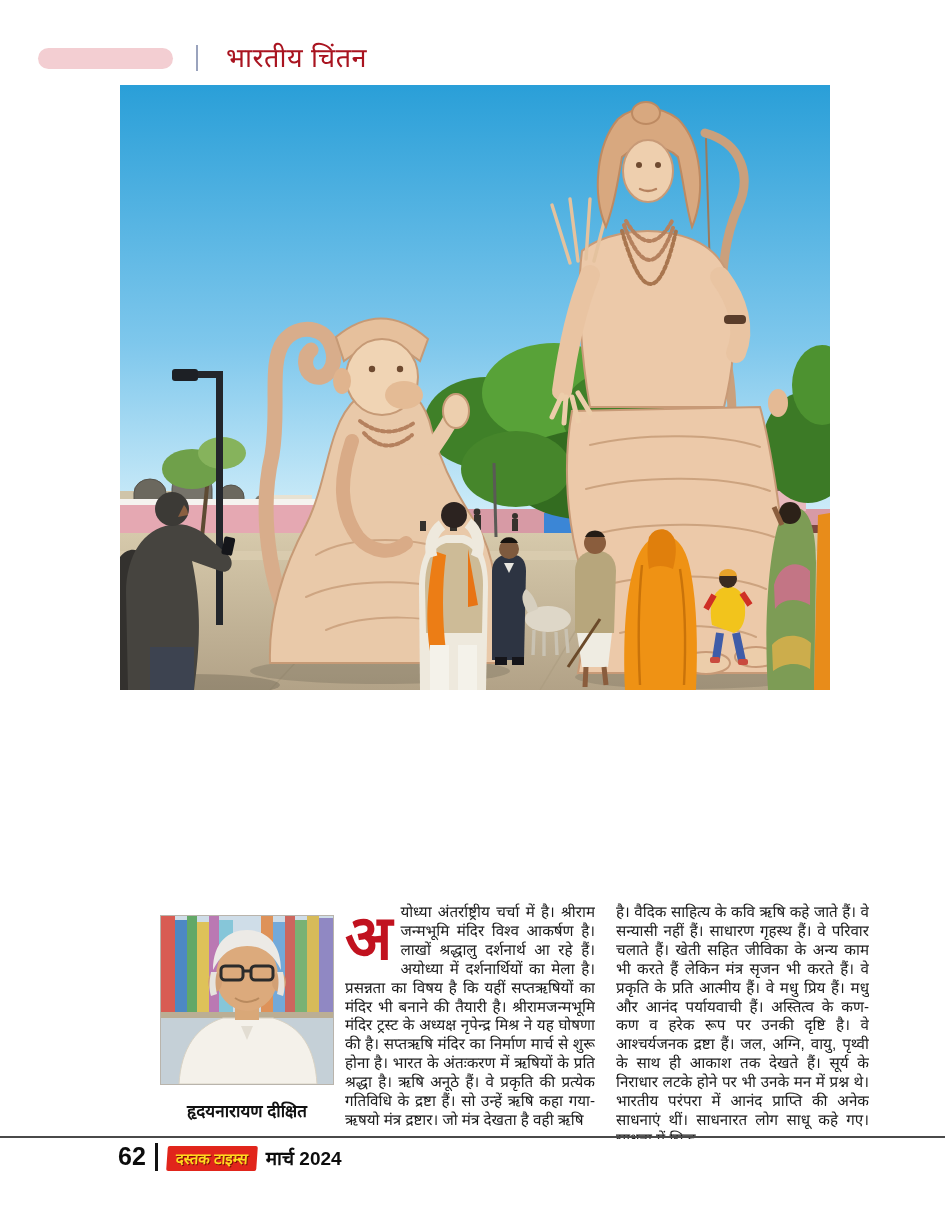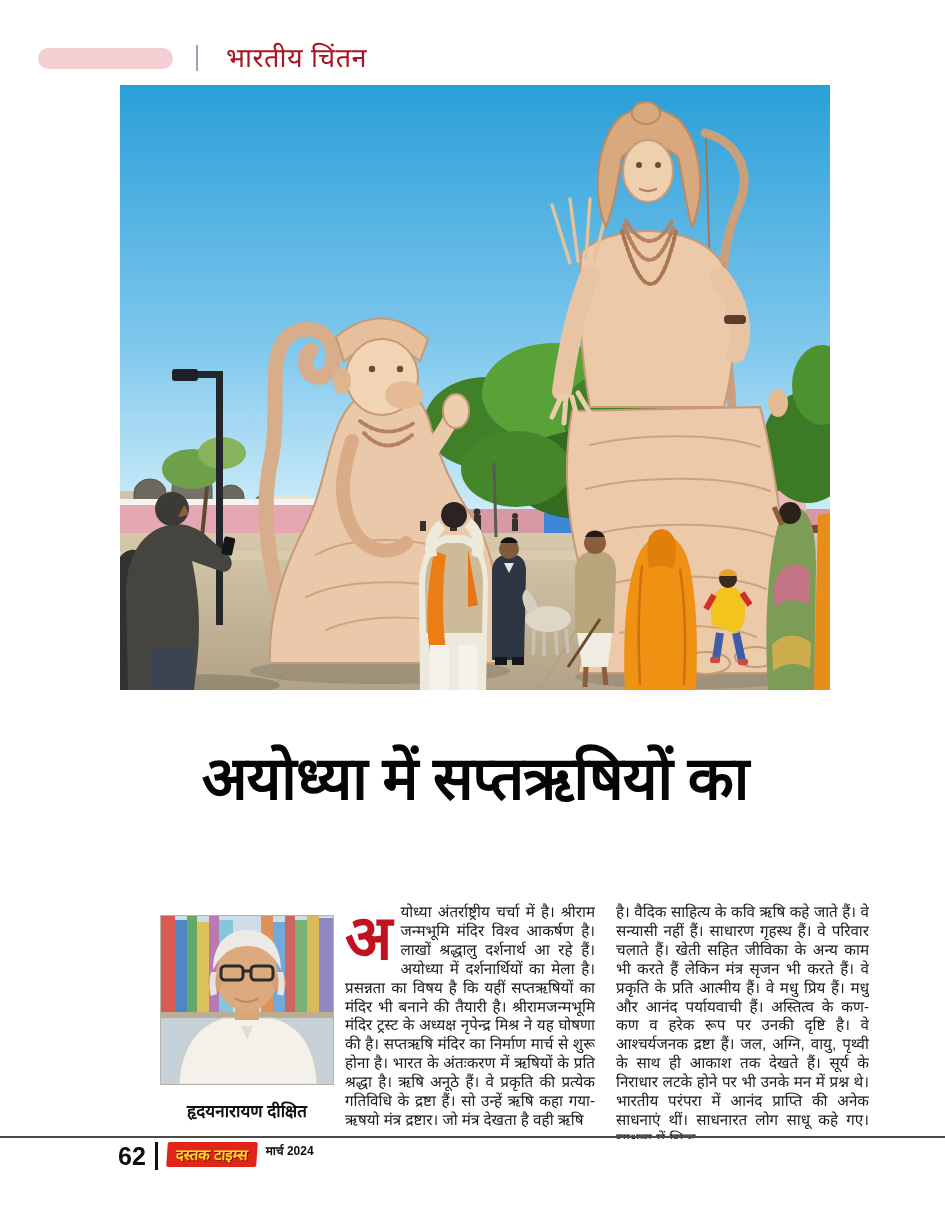--- a/index.html
+++ b/index.html
@@ -28,29 +28,29 @@
     text-align:justify;color:#1c1c1c;overflow:hidden;}
   .col-a{left:345px;width:250px;}
   .col-b{left:616px;width:253px;}
   .bodycol p{margin:0;}
   .dropcap{
     float:left;font-size:62px;line-height:66px;height:72px;font-weight:bold;
     color:#c1121f;padding:2px 8px 0 0;
   }
   
   .footer-rule{position:absolute;left:0;top:1136px;width:945px;height:2px;background:#4a4a4a;}
-  .footer{position:absolute;left:118px;top:1142px;display:flex;align-items:flex-start;gap:9px;}
+  .footer{position:absolute;left:118px;top:1142px;display:flex;align-items:flex-end;gap:9px;}
   .page-num{font-size:25px;font-weight:800;color:#0d0d0d;}
   .footer-bar{width:3px;height:28px;background:#111;}
   .mag-logo{
     background:#e1251b;color:#ffd91f;font-weight:800;font-size:15px;
     padding:2px 9px 3px 9px;transform:skewX(-4deg);
     text-shadow:1px 1px 0 #7c0f08;border-radius:2px;white-space:nowrap;
   }
-  .issue-date{font-size:12px;font-weight:700;color:#0d0d0d;}
+  .issue-date{font-size:19px;font-weight:700;color:#0d0d0d;}
 </style>
 </head>
 <body>
 
 <div class="hdr-pill"></div>
 <div class="hdr-div"></div>
 <div class="hdr-label">भारतीय चिंतन</div>
 
 <div class="hero">
 <svg width="710" height="605" viewBox="0 0 710 605" xmlns="http://www.w3.org/2000/svg">
@@ -252,21 +252,20 @@
     <path d="M652,560 C662,548 680,548 691,558 L690,584 C678,576 664,578 653,586 Z" fill="#e0b24a" opacity="0.8"></path>
     <circle cx="670" cy="428" r="11" fill="#2c2118"></circle>
     <path d="M662,440 l-8,-18" stroke="#8a5d3d" stroke-width="5"></path>
 
     <path d="M698,430 L710,428 L710,605 L694,605 Z" fill="#e88c1a"></path>
   </g>
 </svg>
 </div>
 
 <h1 class="headline">
-  <span>अयोध्या में सप्तऋषियों का</span>
 </h1>
 
 <div class="author-col">
   <svg class="author-photo" width="172" height="168" viewBox="0 0 172 168" xmlns="http://www.w3.org/2000/svg">
     <rect x="0" y="0" width="172" height="168" fill="#cfdde8"></rect>
     <g opacity="0.9">
       <rect x="0" y="0" width="14" height="96" fill="#d94f43"></rect>
       <rect x="14" y="4" width="12" height="92" fill="#3f7fbf"></rect>
       <rect x="26" y="0" width="10" height="96" fill="#57a35a"></rect>
       <rect x="36" y="6" width="12" height="90" fill="#e0c04a"></rect>

